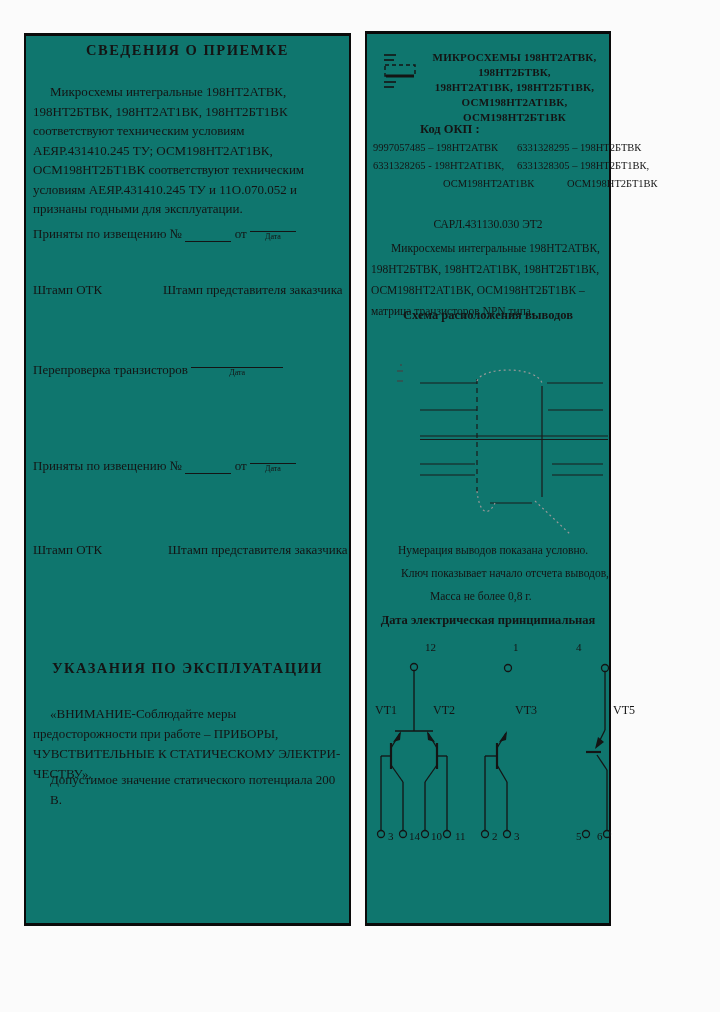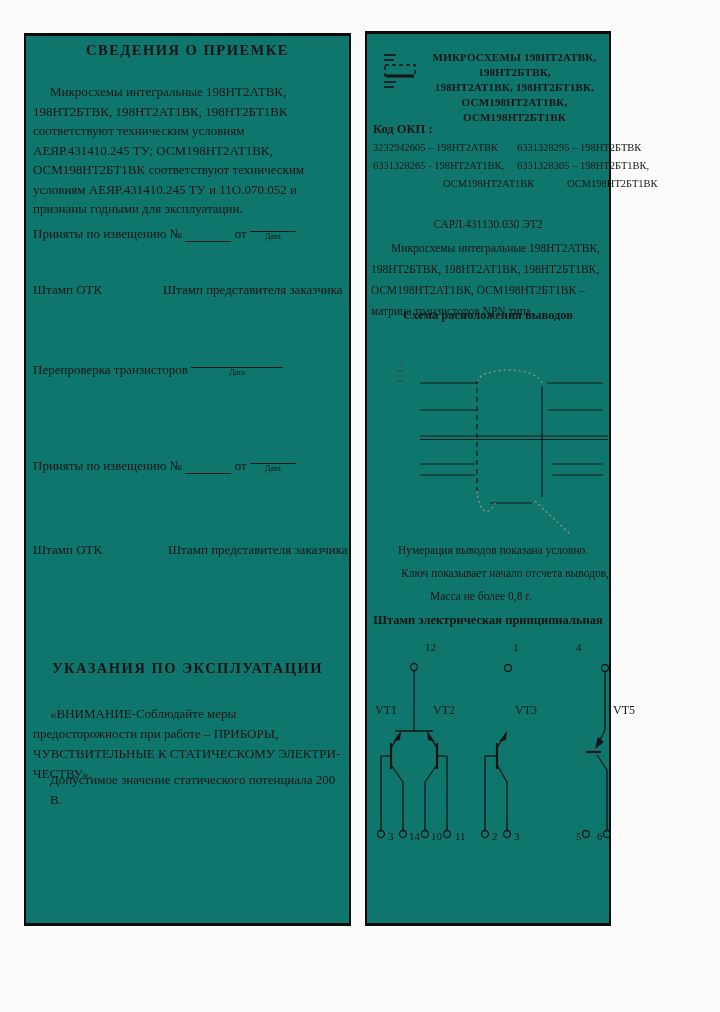--- a/index.html
+++ b/index.html
@@ -22,21 +22,21 @@
   .body-text{font-size:13px;line-height:19.5px;text-align:left;}
   .indent{text-indent:17px;}
   .frm{position:absolute;font-size:13px;white-space:nowrap;}
   .blank{display:inline-block;border-bottom:1px solid #141414;height:13px;vertical-align:bottom;}
   .blank-w1{width:46px;}
   .blank-w2{width:46px;}
   .blank-w3{width:92px;}
   .date-wrap{display:inline-block;vertical-align:bottom;}
   .date-cap{font-size:8px;text-align:center;line-height:10px;}
   .rp-title{font-weight:bold;font-size:11px;line-height:15px;letter-spacing:0.2px;}
-  .okp-label{font-weight:bold;font-size:12.5px;}
+  .okp-label{font-weight:bold;font-size:12.5px;margin-left:47px;}
   .okp-row{position:absolute;font-size:10.5px;white-space:nowrap;}
   .h2{font-weight:bold;font-size:13px;letter-spacing:1px;}
   .h3{font-weight:bold;font-size:12.5px;}
   .small-note{position:absolute;font-size:11.5px;white-space:nowrap;}
   svg{display:block;}
   svg text{font-family:"Liberation Serif","DejaVu Serif",serif;fill:#141414;}
   .pin-num{font-size:11px;}
   .vt-lbl{font-size:12px;}
 </style>
 </head>
@@ -106,21 +106,21 @@
   </svg>
 
   <div class="abs rp-title" style="left:55px;right:2px;top:16px;text-align:center;">
     <div>МИКРОСХЕМЫ  198НТ2АТВК, 198НТ2БТВК,</div>
     <div>198НТ2АТ1ВК, 198НТ2БТ1ВК,</div>
     <div>ОСМ198НТ2АТ1ВК, ОСМ198НТ2БТ1ВК</div>
   </div>
 
   <div class="abs okp-label" style="left:6px;top:88px;">Код ОКП :</div>
 
-  <div class="okp-row" style="top:108px;left:6px;">3232942605 – 198НТ2АТВК</div>
+  <div class="okp-row" style="top:108px;left:6px;">9997057485 – 198НТ2АТВК</div>
   <div class="okp-row" style="top:108px;left:150px;">6331328295 – 198НТ2БТВК</div>
   <div class="okp-row" style="top:126px;left:6px;">6331328265 - 198НТ2АТ1ВК,</div>
   <div class="okp-row" style="top:126px;left:150px;">6331328305 – 198НТ2БТ1ВК,</div>
   <div class="okp-row" style="top:144px;left:76px;">ОСМ198НТ2АТ1ВК</div>
   <div class="okp-row" style="top:144px;left:200px;">ОСМ198НТ2БТ1ВК</div>
 
   <div class="abs ctr" style="top:184px;font-size:11.5px;">САРЛ.431130.030 ЭТ2</div>
 
   <div class="abs" style="top:204px;left:4px;right:4px;font-size:11.5px;line-height:21px;text-indent:20px;">Микросхемы интегральные 198НТ2АТВК, 198НТ2БТВК, 198НТ2АТ1ВК, 198НТ2БТ1ВК, ОСМ198НТ2АТ1ВК, ОСМ198НТ2БТ1ВК – матрица транзисторов NPN типа.</div>
 
@@ -155,21 +155,21 @@
       <path d="M 92,20 C 98,5 151,5 157,22"></path>
       <path d="M 92,130 C 94,150 102,158 110,142"></path>
       <path d="M 150,140 L 186,174"></path>
     </g>
   </svg>
 
   <div class="small-note" style="top:510px;left:31px;">Нумерация выводов показана условно.</div>
   <div class="small-note" style="top:533px;left:34px;">Ключ показывает начало отсчета выводов,</div>
   <div class="small-note" style="top:556px;left:63px;">Масса не более 0,8 г.</div>
 
-  <div class="abs ctr h3" style="top:579px;">Штамп электрическая принципиальная</div>
+  <div class="abs ctr h3" style="top:579px;">Дата электрическая принципиальная</div>
 
   <svg class="abs" style="left:0;top:602px;" width="298" height="232" viewBox="0 0 298 232" fill="none" stroke="#141414" stroke-width="1.3">
 
     <g>
       <text x="58" y="15" class="pin-num" stroke="none">12</text>
       <circle cx="47" cy="31" r="3.5"></circle>
       <line x1="47" y1="34.5" x2="47" y2="95"></line>
     </g>
     <g>
       <text x="146" y="15" class="pin-num" stroke="none">1</text>

